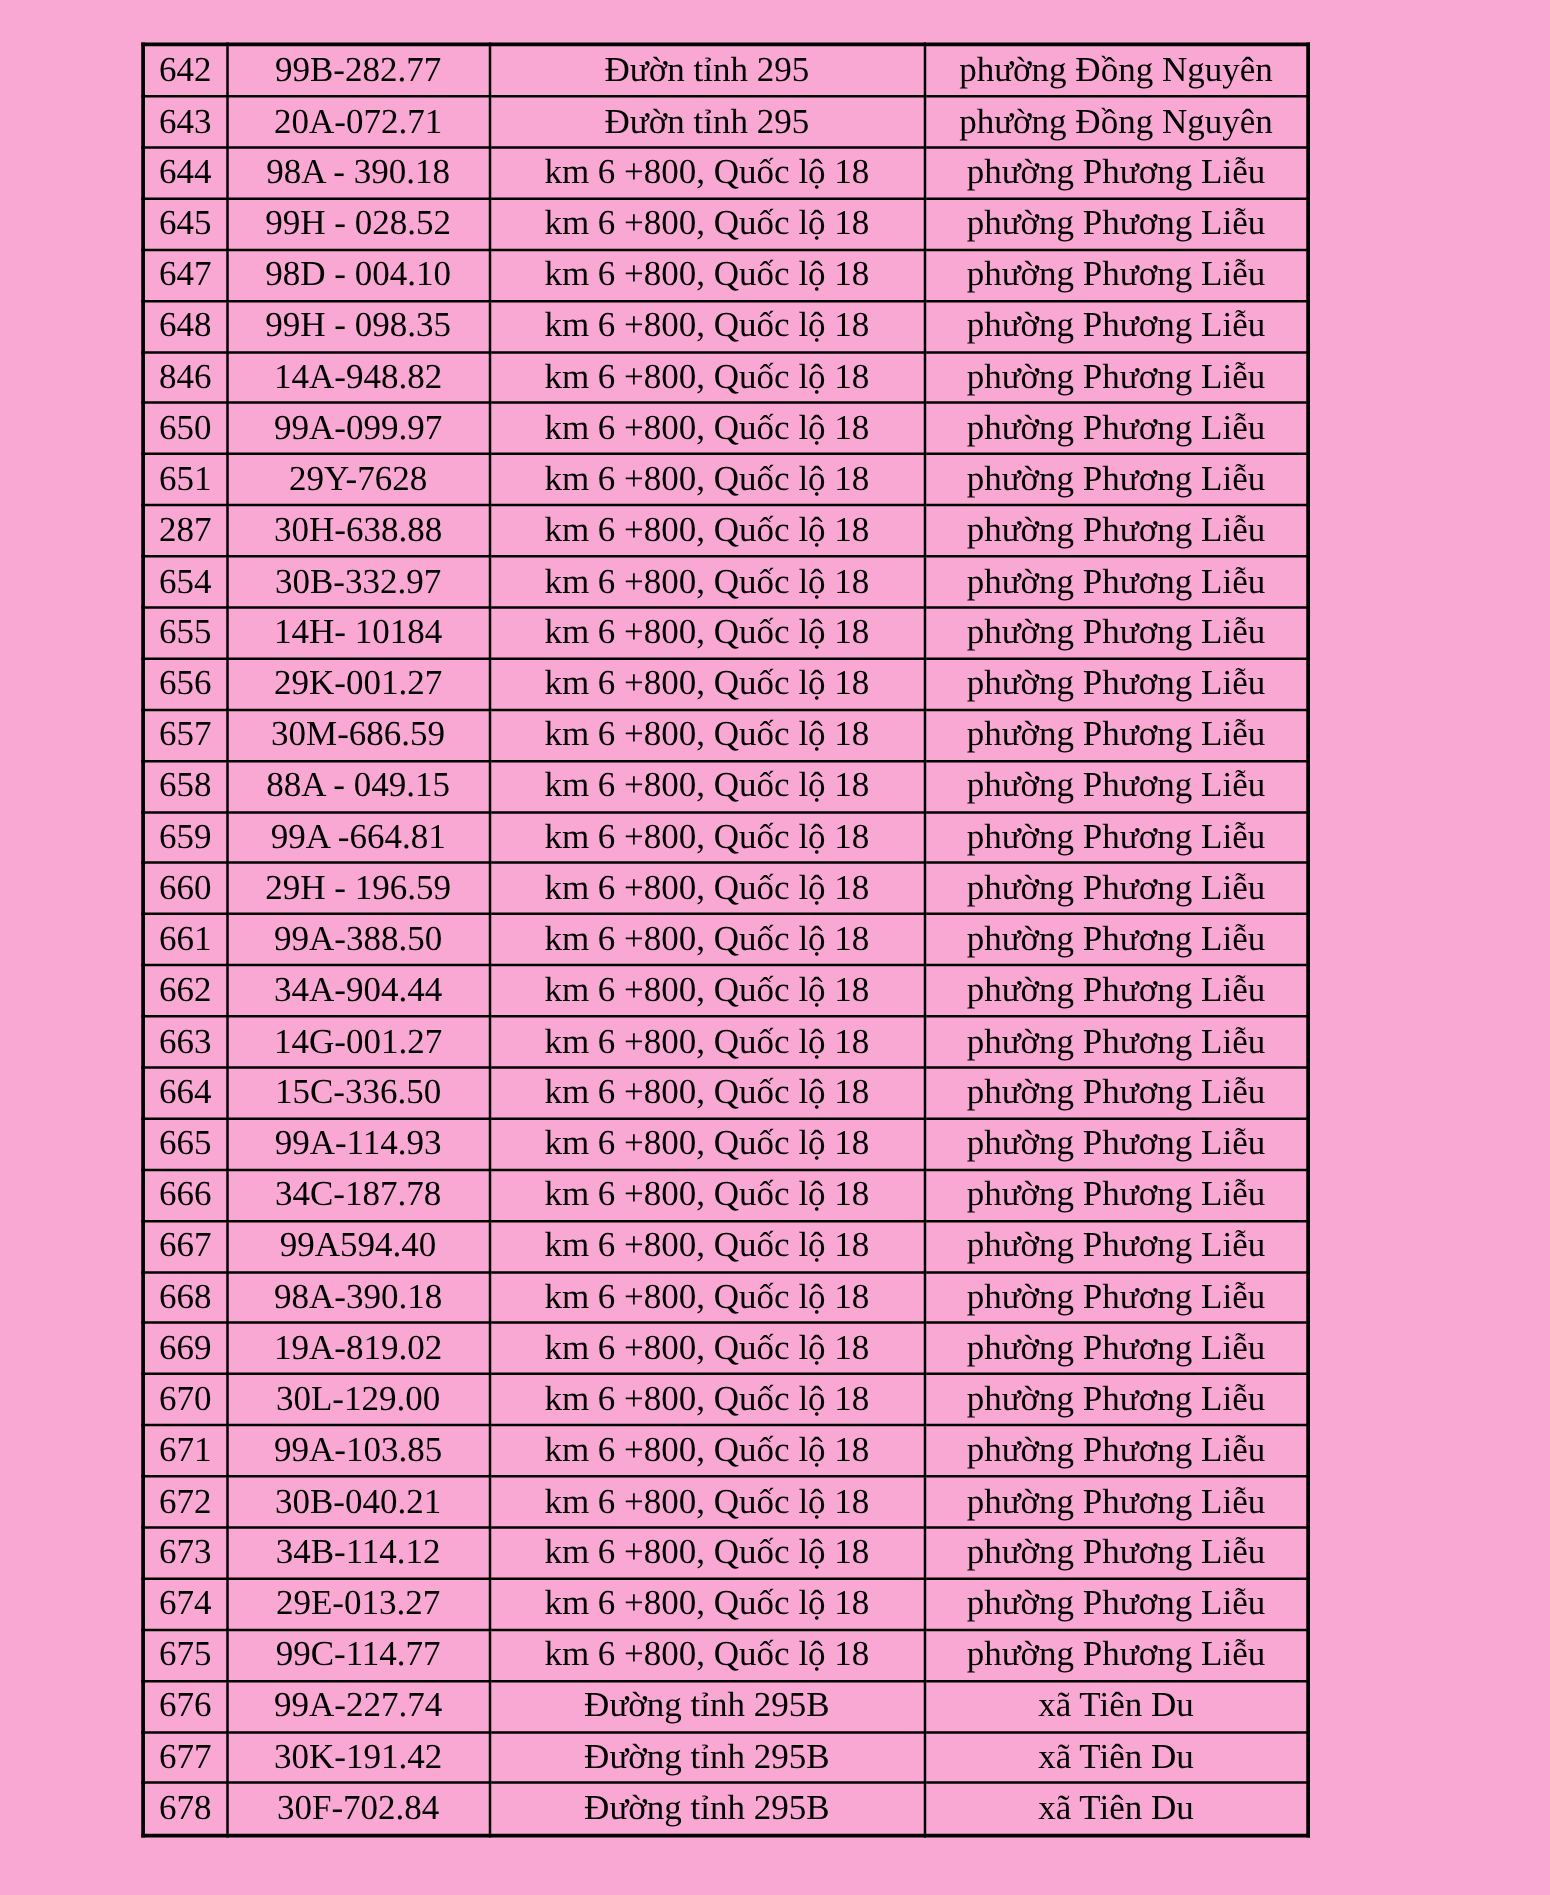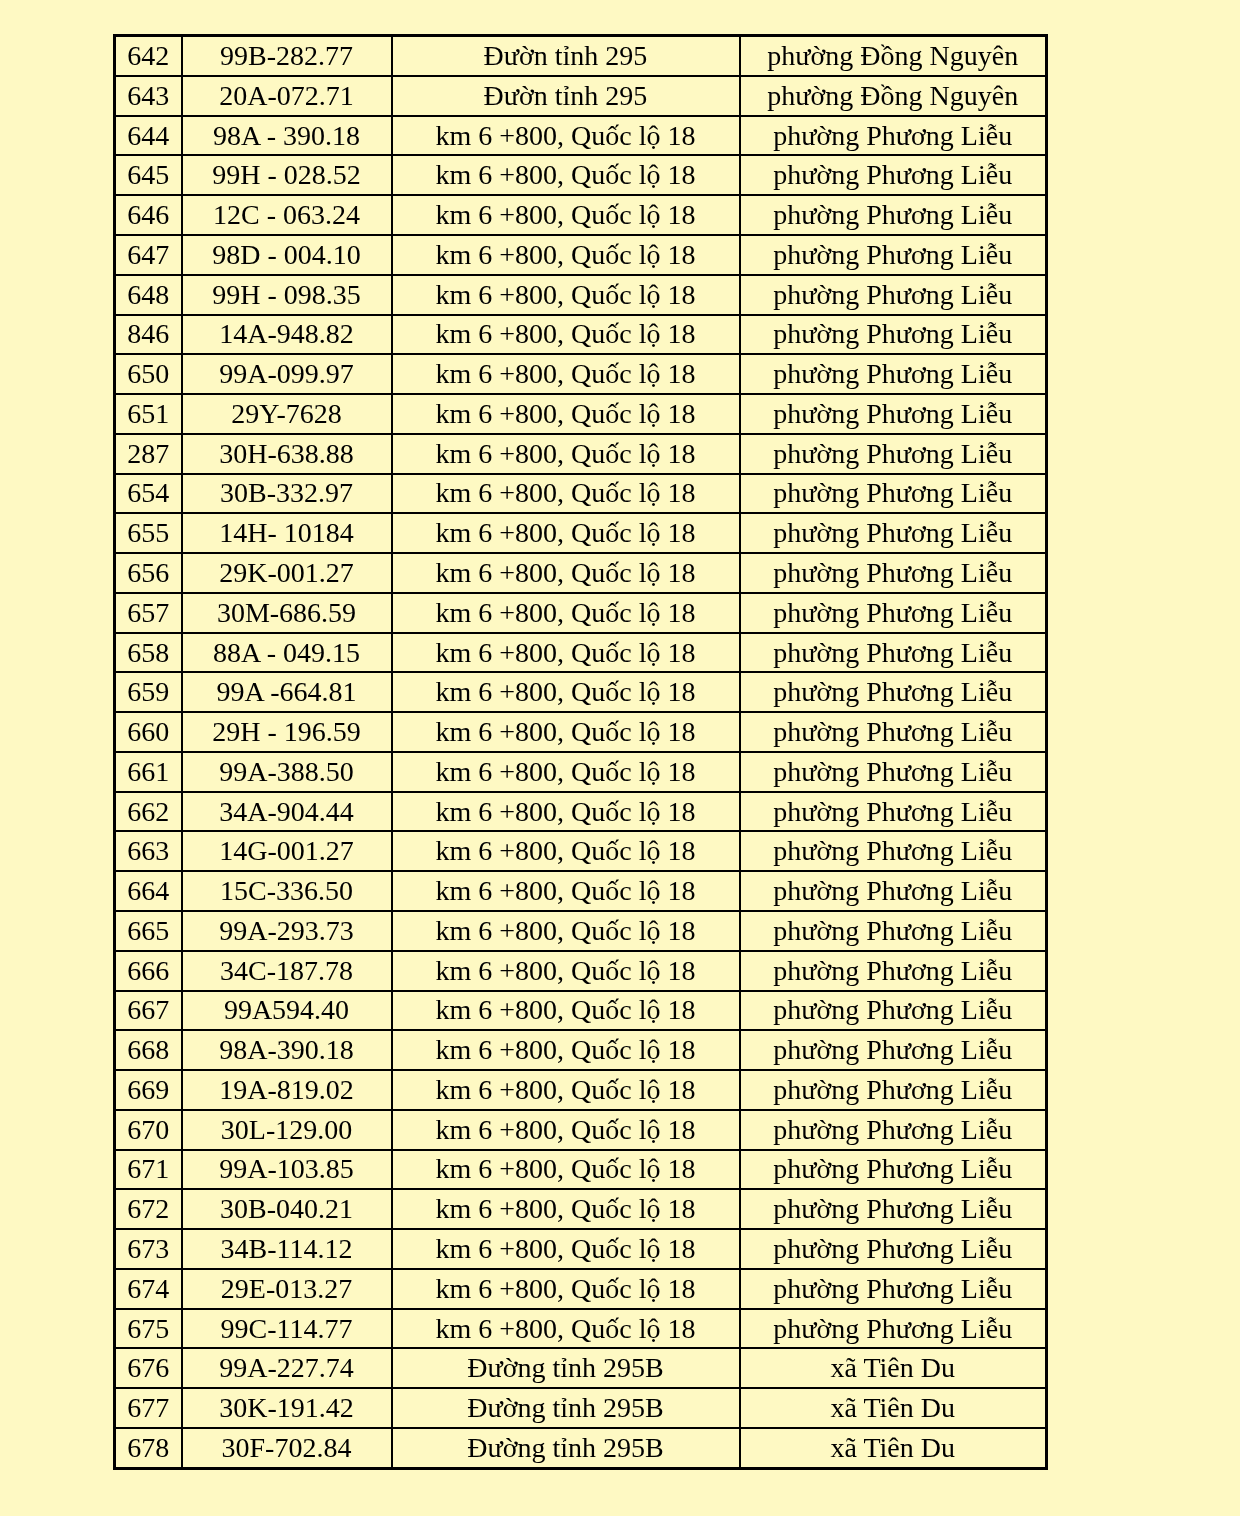--- a/index.html
+++ b/index.html
@@ -4,21 +4,21 @@
 <style>
   html, body {
     margin: 0;
     padding: 0;
     background: #ffffff;
   }
   .page {
     position: relative;
     width: 1240px;
     height: 1516px;
-    background: #fef9c3;
+    background: #f9a8d4;
     font-family: "Liberation Serif", serif;
     color: #000000;
     overflow: hidden;
   }
   table.doc-table {
     position: absolute;
     left: 113px;
     top: 34px;
     width: 932px;
     height: 1436px;
@@ -71,26 +71,20 @@
     <td>km 6 +800, Quốc lộ 18</td>
     <td>phường Phương Liễu</td>
   </tr>
         <tr>
     <td>645</td>
     <td>99H - 028.52</td>
     <td>km 6 +800, Quốc lộ 18</td>
     <td>phường Phương Liễu</td>
   </tr>
         <tr>
-    <td>646</td>
-    <td>12C - 063.24</td>
-    <td>km 6 +800, Quốc lộ 18</td>
-    <td>phường Phương Liễu</td>
-  </tr>
-        <tr>
     <td>647</td>
     <td>98D - 004.10</td>
     <td>km 6 +800, Quốc lộ 18</td>
     <td>phường Phương Liễu</td>
   </tr>
         <tr>
     <td>648</td>
     <td>99H - 098.35</td>
     <td>km 6 +800, Quốc lộ 18</td>
     <td>phường Phương Liễu</td>
@@ -180,21 +174,21 @@
     <td>phường Phương Liễu</td>
   </tr>
         <tr>
     <td>664</td>
     <td>15C-336.50</td>
     <td>km 6 +800, Quốc lộ 18</td>
     <td>phường Phương Liễu</td>
   </tr>
         <tr>
     <td>665</td>
-    <td>99A-293.73</td>
+    <td>99A-114.93</td>
     <td>km 6 +800, Quốc lộ 18</td>
     <td>phường Phương Liễu</td>
   </tr>
         <tr>
     <td>666</td>
     <td>34C-187.78</td>
     <td>km 6 +800, Quốc lộ 18</td>
     <td>phường Phương Liễu</td>
   </tr>
         <tr>

